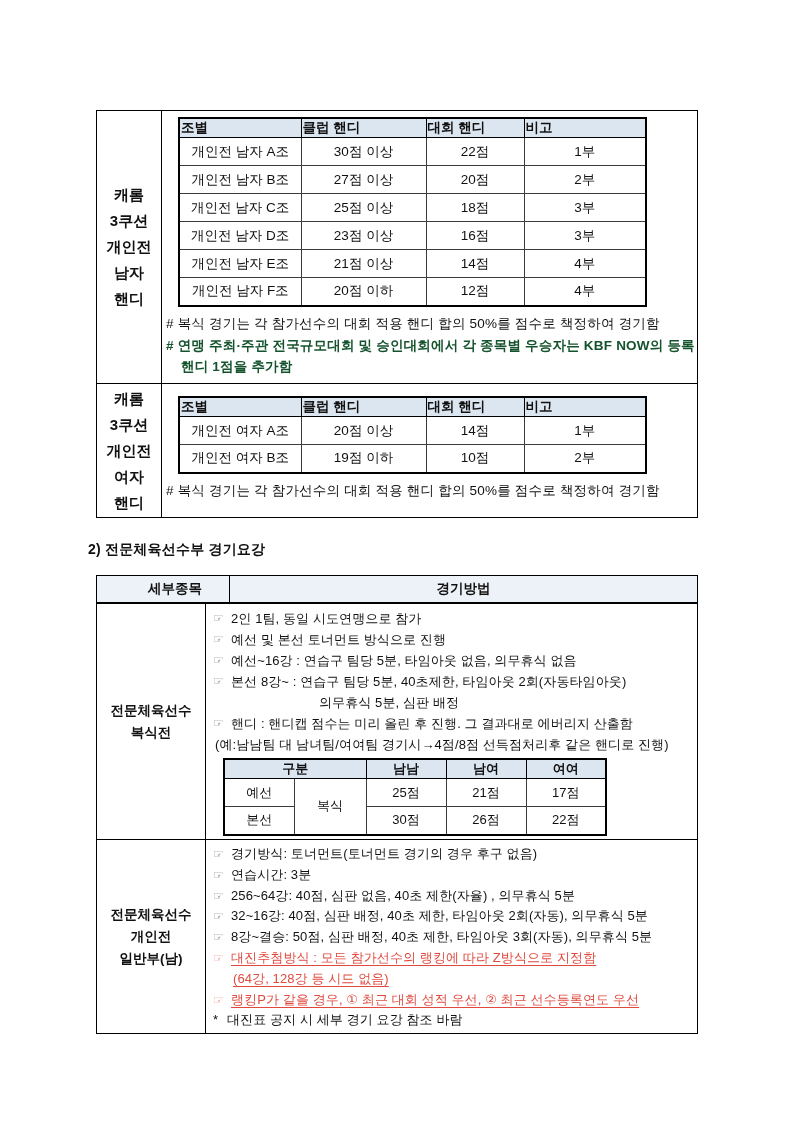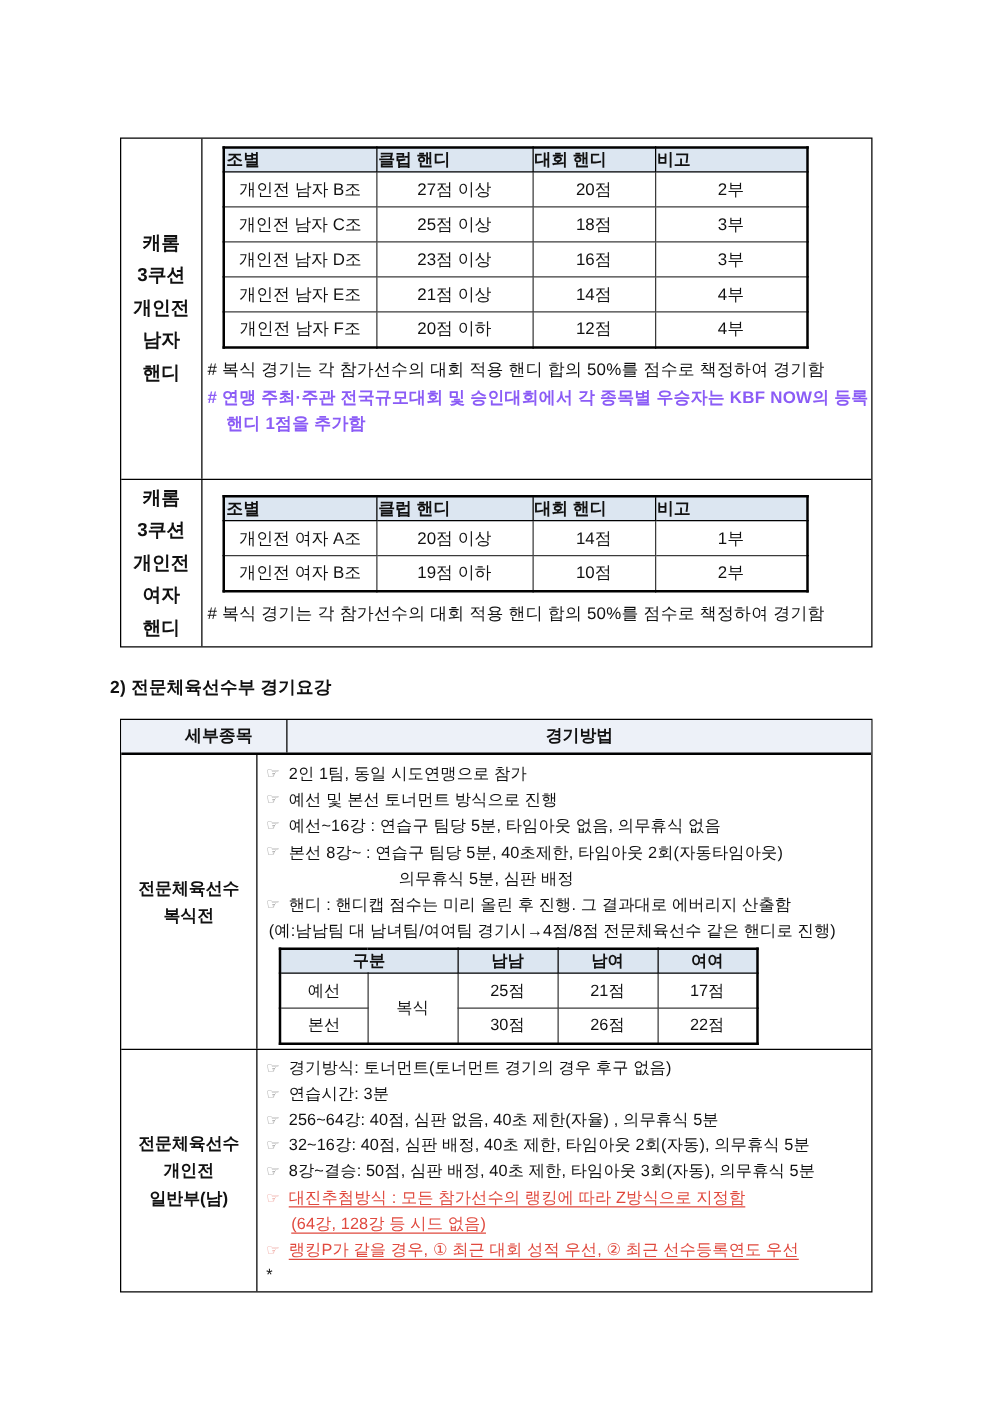--- a/index.html
+++ b/index.html
@@ -70,21 +70,21 @@
   .men-table col.c4, .women-table col.c4 { width: 122px; }
 
   
   .note {
     font-size: 13.5px;
     line-height: 21px;
     margin: 6px 0 0 1px;
     letter-spacing: 0.2px;
   }
   .note-blue {
-    color: #8b5cf6;
+    color: #14532d;
     font-weight: 700;
     width: 540px;
     padding-left: 15px;
     text-indent: -15px;
     margin-top: 1px;
   }
 
   
   .heading2 {
     position: absolute;
@@ -173,20 +173,26 @@
           <thead>
             <tr>
               <th>조별</th>
               <th>클럽 핸디</th>
               <th>대회 핸디</th>
               <th>비고</th>
             </tr>
           </thead>
           <tbody>
             <tr>
+              <td>개인전 남자 A조</td>
+              <td>30점 이상</td>
+              <td>22점</td>
+              <td>1부</td>
+            </tr>
+            <tr>
               <td>개인전 남자 B조</td>
               <td>27점 이상</td>
               <td>20점</td>
               <td>2부</td>
             </tr>
             <tr>
               <td>개인전 남자 C조</td>
               <td>25점 이상</td>
               <td>18점</td>
               <td>3부</td>
@@ -288,21 +294,21 @@
           <span class="btext">본선 8강~ : 연습구 팀당 5분, 40초제한, 타임아웃 2회(자동타임아웃)</span>
         </div>
         <div class="bullet indent-lg">
           <span class="btext">의무휴식 5분, 심판 배정</span>
         </div>
         <div class="bullet">
           <span class="marker">☞</span>
           <span class="btext">핸디 : 핸디캡 점수는 미리 올린 후 진행. 그 결과대로 에버리지 산출함</span>
         </div>
         <div class="bullet indent-sm">
-          <span class="btext">(예:남남팀 대 남녀팀/여여팀 경기시→4점/8점 전문체육선수 같은 핸디로 진행)</span>
+          <span class="btext">(예:남남팀 대 남녀팀/여여팀 경기시→4점/8점 선득점처리후 같은 핸디로 진행)</span>
         </div>
 
         <table class="doubles">
           <colgroup>
               <col class="d1">
               <col class="d2">
               <col class="d3">
               <col class="d4">
               <col class="d5">
             </colgroup>
@@ -365,18 +371,19 @@
         <div class="bullet red indent-xs">
           <span class="marker" style="width:12px;"></span>
           <span class="btext">(64강, 128강 등 시드 없음)</span>
         </div>
         <div class="bullet red">
           <span class="marker">☞</span>
           <span class="btext">랭킹P가 같을 경우, ① 최근 대회 성적 우선, ② 최근 선수등록연도 우선</span>
         </div>
         <div class="bullet">
           <span class="marker star" style="width:14px;">*</span>
+          <span class="btext">대진표 공지 시 세부 경기 요강 참조 바람</span>
         </div>
       </div>
     </div>
   </div>
 
 </div>
 
 </body></html>

